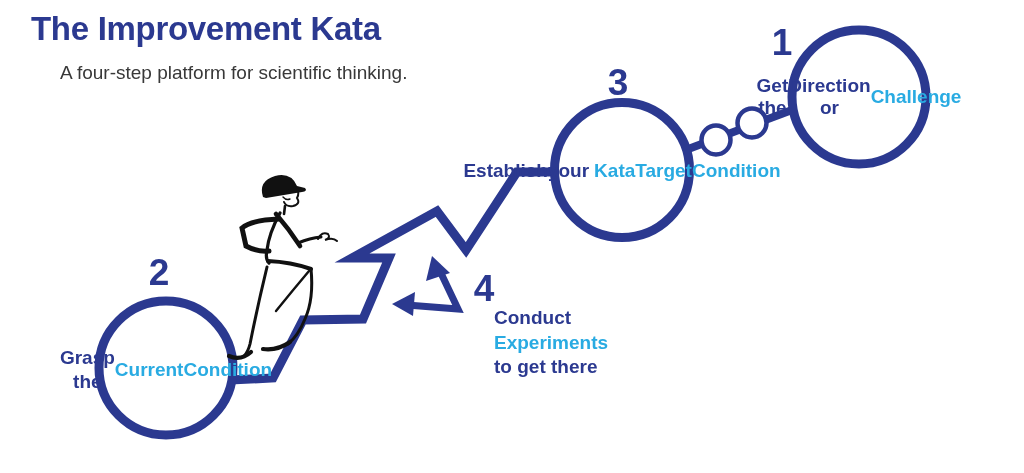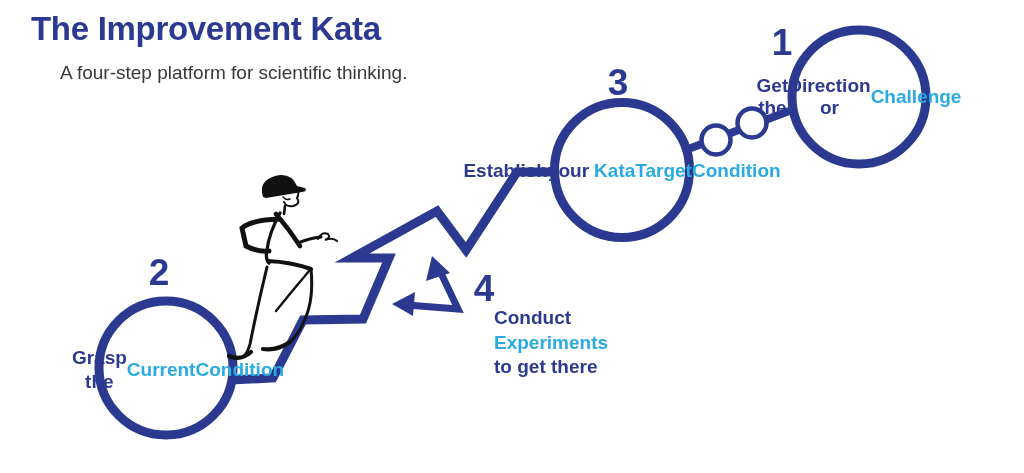--- a/index.html
+++ b/index.html
@@ -27,21 +27,21 @@
     font-weight:bold;color:var(--navy);
   }
   .circle-label{
     width:140px;height:140px;display:flex;flex-direction:row;
     justify-content:center;align-items:center;text-align:center;
     font-weight:bold;
   }
   .circle-label .ln1{font-size:19px;}
   .lbl1{left:789px;top:27px;}
   .lbl1 .ln1{line-height:22.5px;}
-  .lbl2{left:108px;top:300px;}
+  .lbl2{left:96px;top:300px;}
   .lbl2 .ln1{line-height:24.5px;}
   .lbl3{left:552px;top:101px;}
   .lbl3 .ln1{line-height:24px;}
   .caption4{
     left:494px;top:306px;width:170px;font-size:19px;font-weight:bold;
     line-height:24.5px;text-align:left;
   }
   .navy{color:var(--navy);}
   .cyan{color:var(--cyan);}
   .sp{margin-right:5px;}

